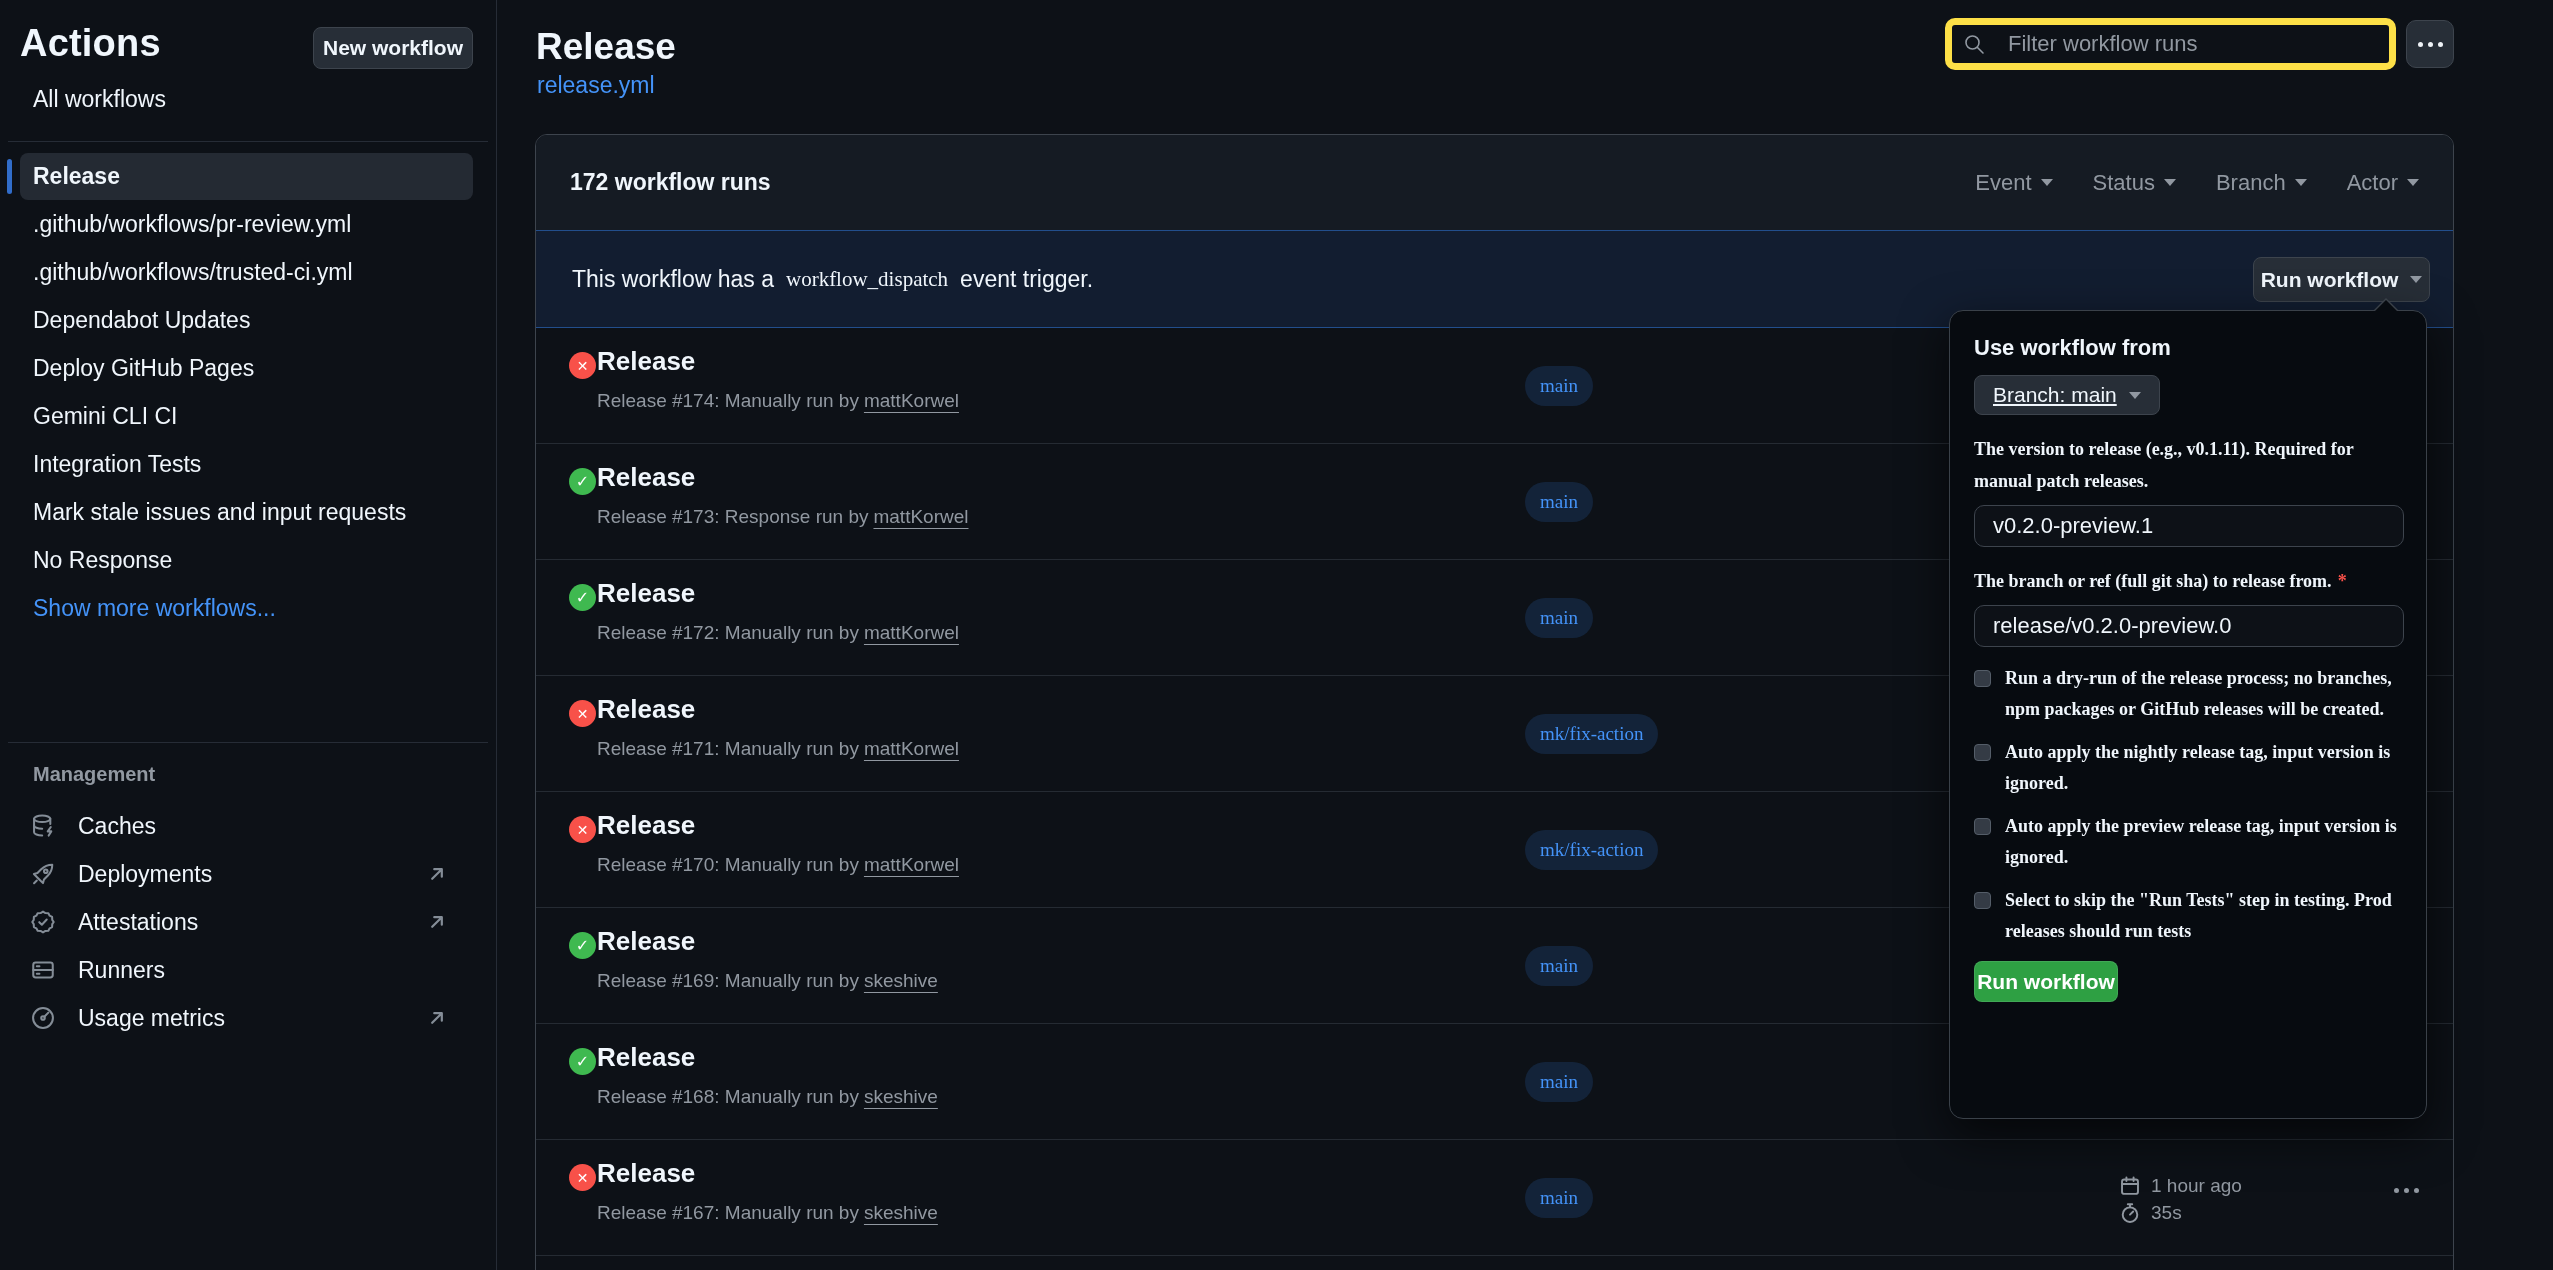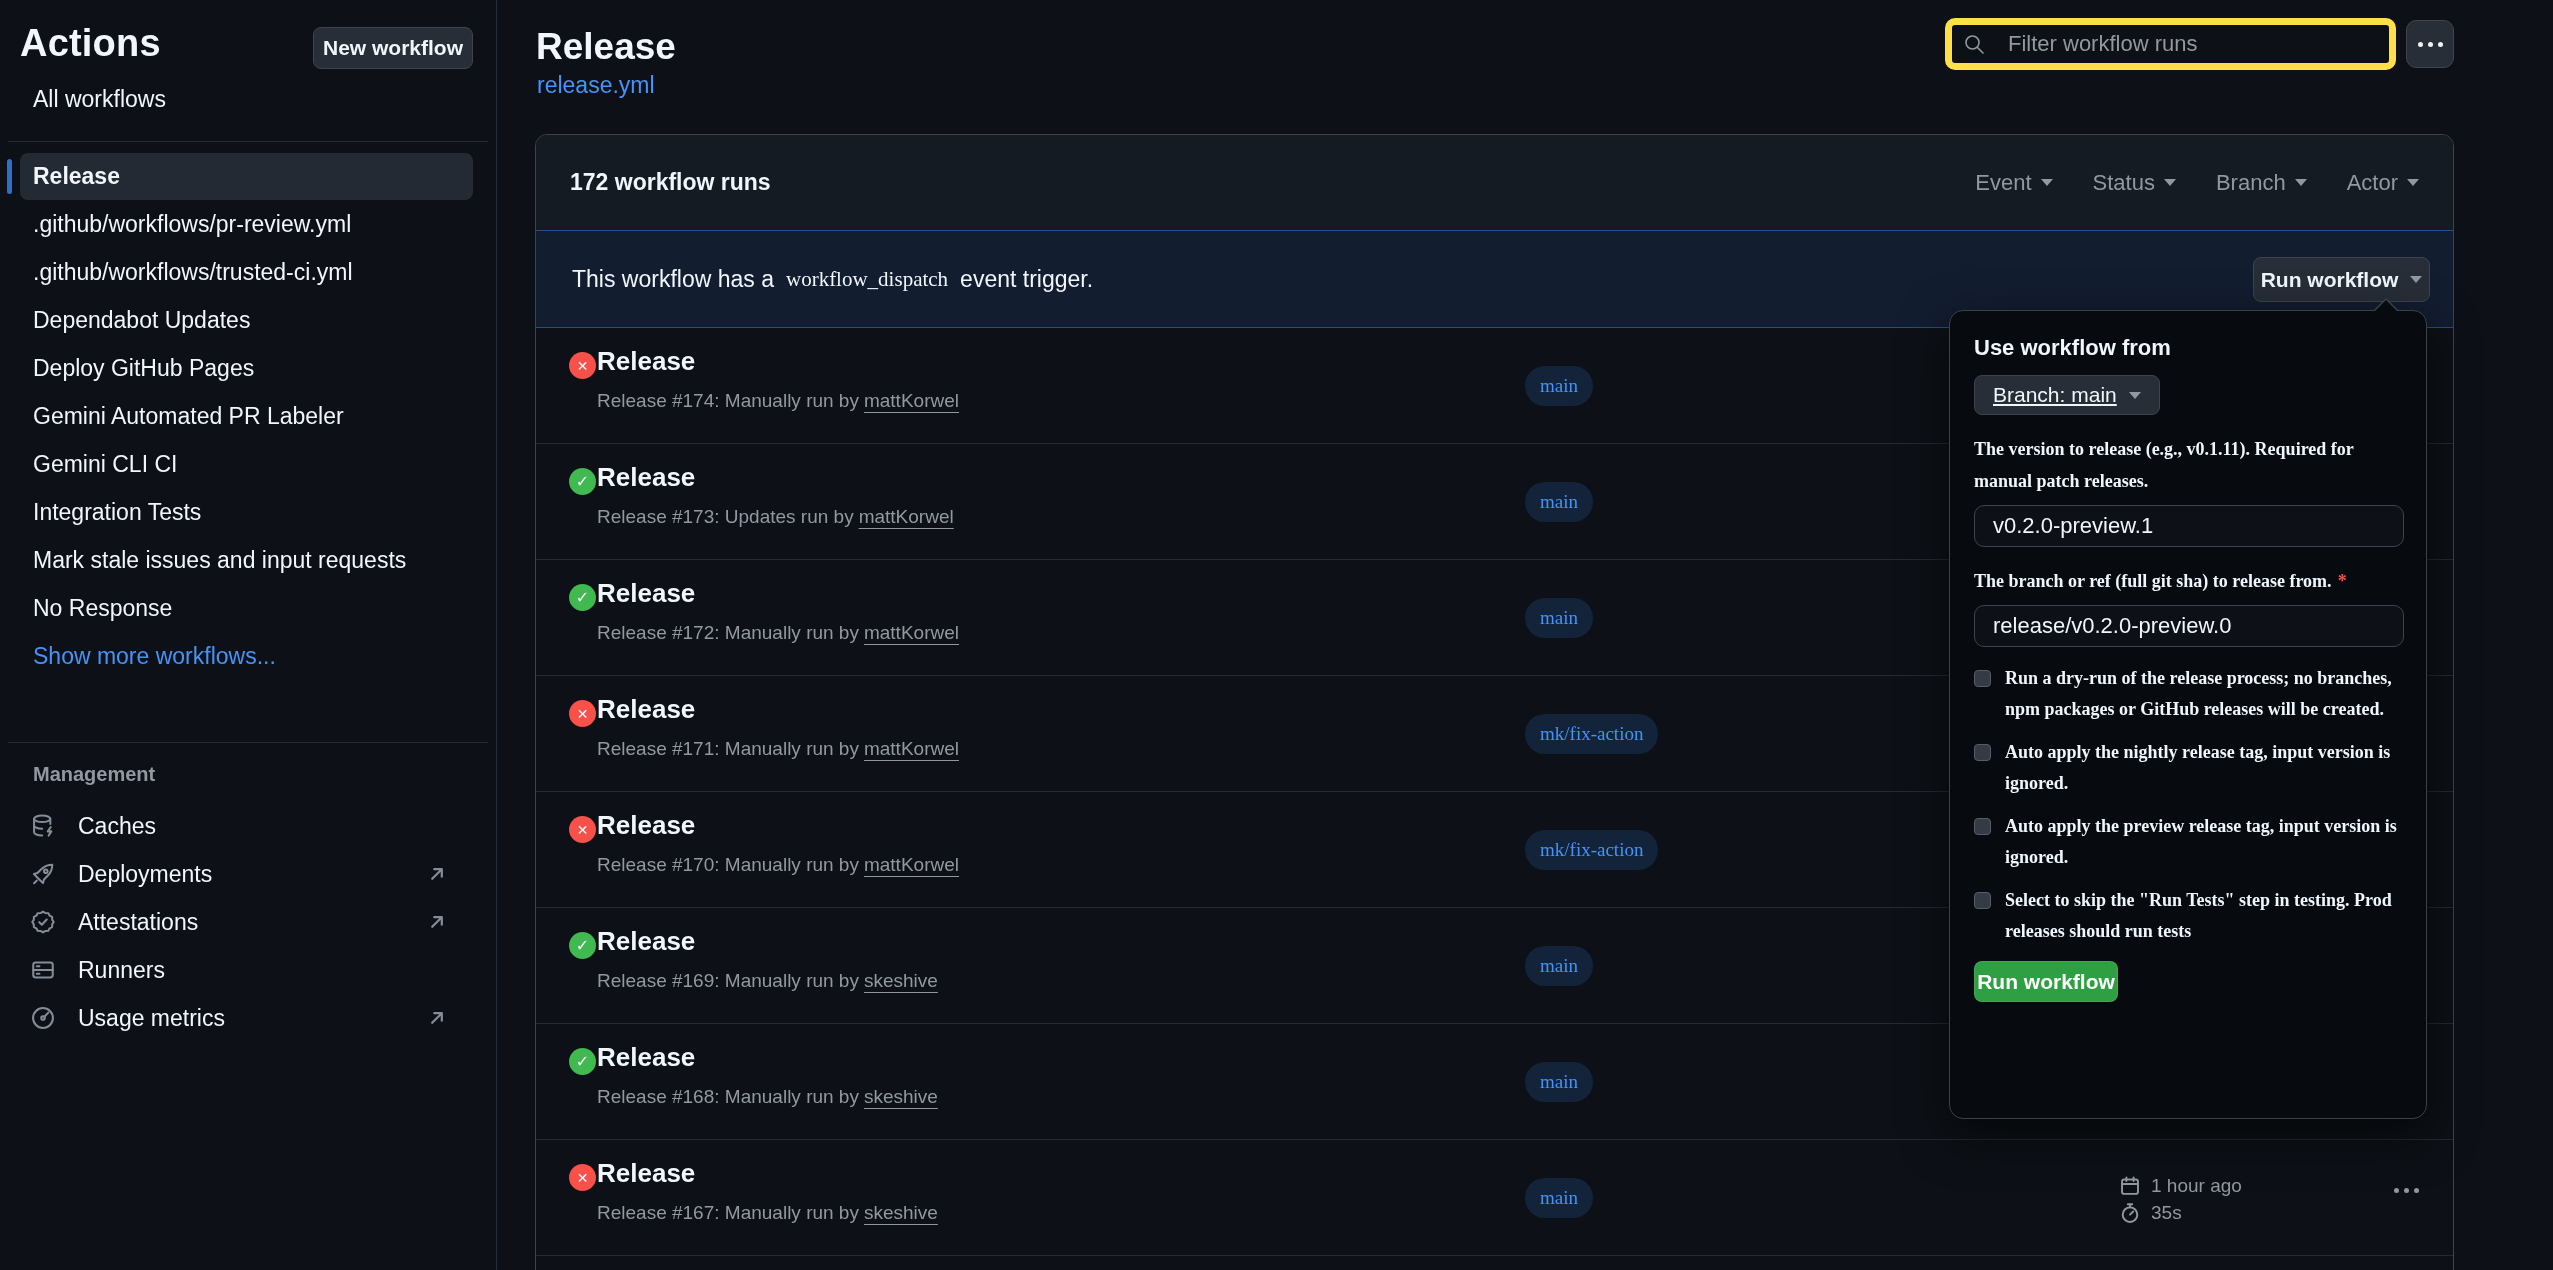--- a/index.html
+++ b/index.html
@@ -168,23 +168,20 @@
 
       <li class="wf-item">
         <span>Dependabot Updates</span>
       </li>
 
       <li class="wf-item">
         <span>Deploy GitHub Pages</span>
       </li>
 
 
-      <li class="wf-item">
-        <span>Gemini Automated PR Labeler</span>
-      </li>
 
       <li class="wf-item">
         <span>Gemini CLI CI</span>
       </li>
 
       <li class="wf-item">
         <span>Integration Tests</span>
       </li>
 
       <li class="wf-item">
@@ -347,21 +344,21 @@
           <span>Release #174: Manually run by</span><a class="actor-link">mattKorwel</a>
         </span>
         <span class="branch-badge mono">main</span>
 
       </li>
 
       <li class="run-row">
         <span class="status-icon success"></span>
         <span class="run-title">Release</span>
         <span class="run-desc">
-          <span>Release #173: Updates run by</span><a class="actor-link">mattKorwel</a>
+          <span>Release #173: Response run by</span><a class="actor-link">mattKorwel</a>
         </span>
         <span class="branch-badge mono">main</span>
 
       </li>
 
       <li class="run-row">
         <span class="status-icon success"></span>
         <span class="run-title">Release</span>
         <span class="run-desc">
           <span>Release #172: Manually run by</span><a class="actor-link">mattKorwel</a>

